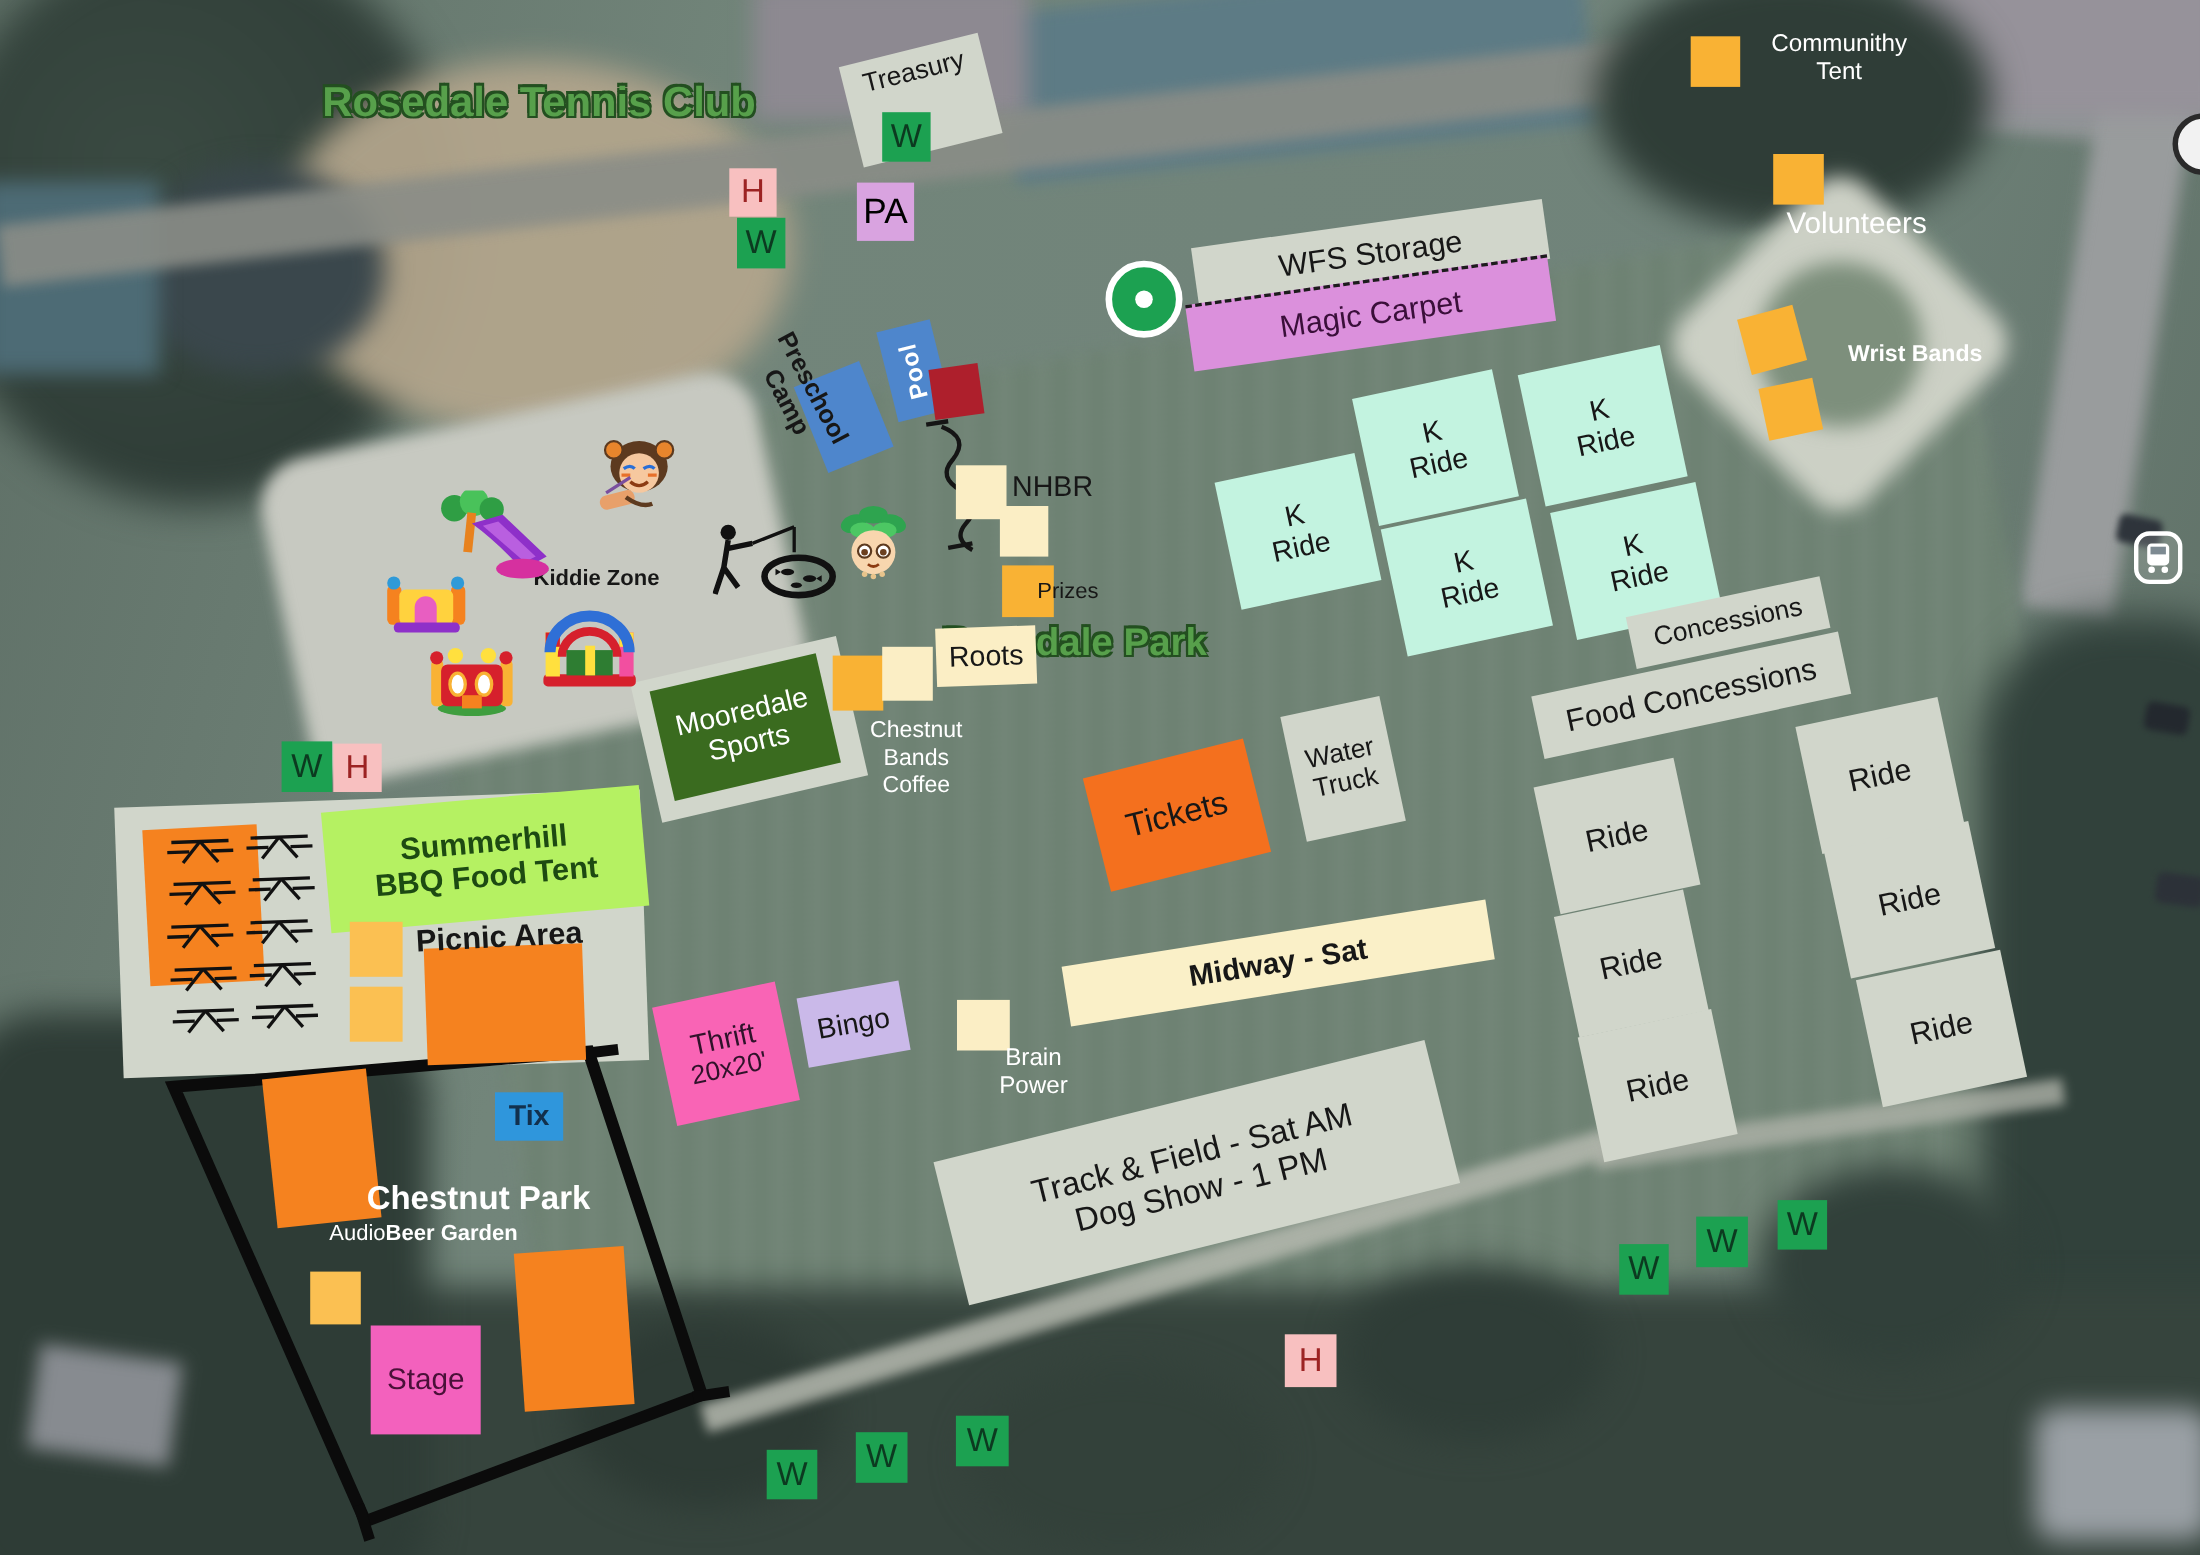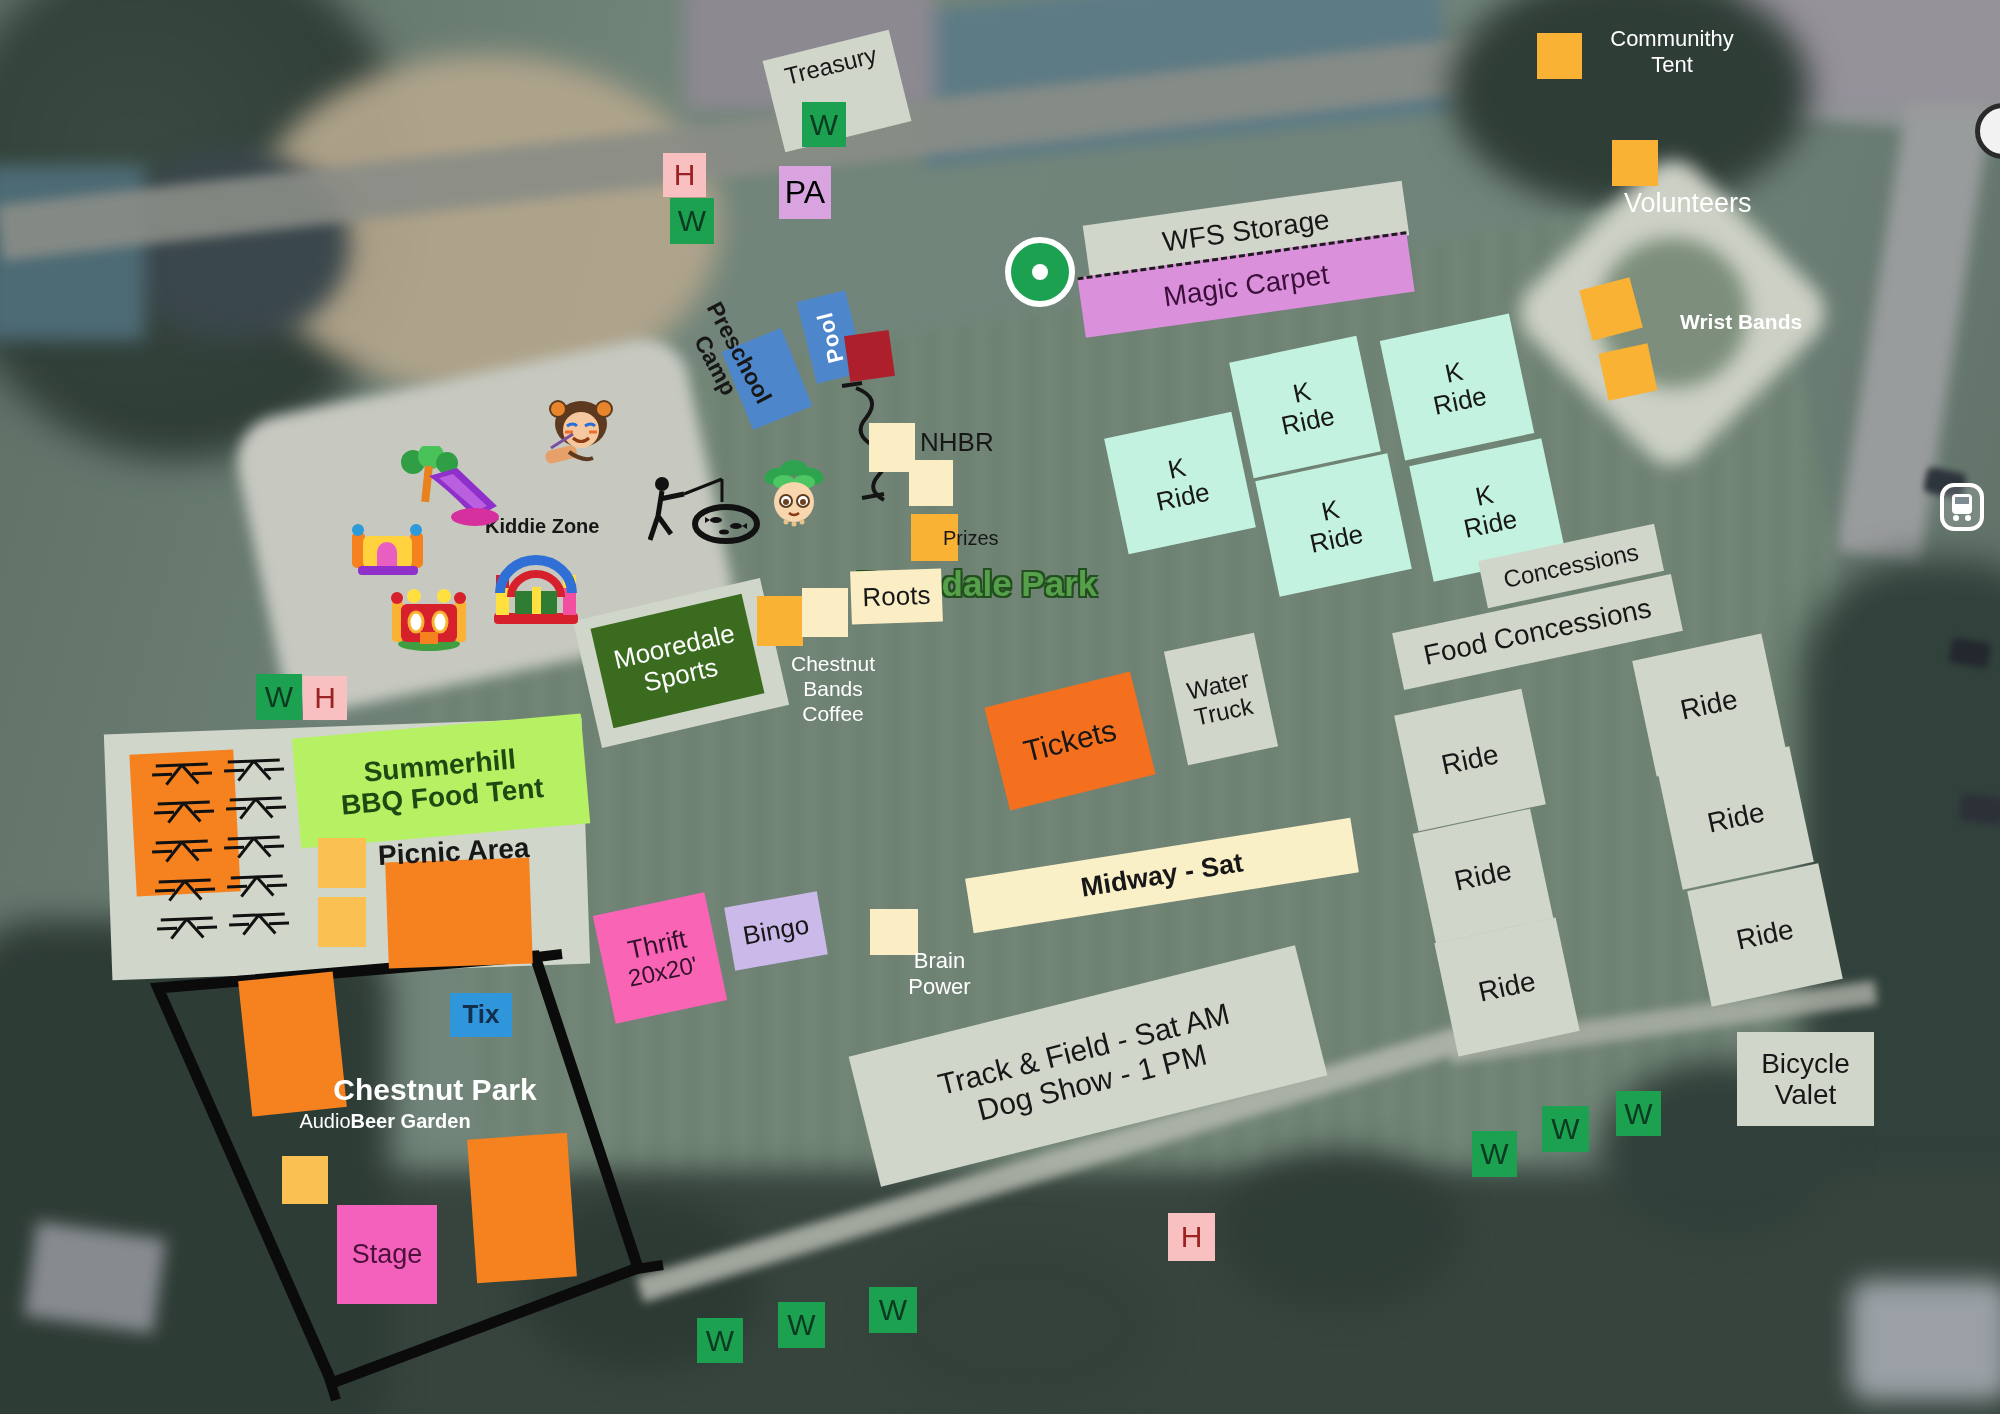--- a/index.html
+++ b/index.html
@@ -64,20 +64,21 @@
     <line x1="630" y1="1270" x2="663" y2="1265" stroke="#0b0b0b" stroke-width="10"></line>
     <line x1="326" y1="1368" x2="336" y2="1400" stroke="#0b0b0b" stroke-width="10"></line>
     <g stroke="#151515" stroke-width="4" fill="none">
       <path d="M856,388 q26,10 10,30 q-14,16 8,28"></path>
       <path d="M874,446 q20,12 4,30 q-12,14 6,24"></path>
       <line x1="842" y1="386" x2="862" y2="383"></line>
       <line x1="862" y1="498" x2="884" y2="494"></line>
     </g>
   </svg>
 
+  <div class="maptext" style="left: 293px; top: 72px; font-size: 38px; color: rgb(87, 160, 75);">Rosedale Tennis Club</div>
   <div class="maptext" style="left: 856px; top: 564px; font-size: 35px; z-index: 2; color: rgb(87, 160, 75);">Rosedale Park</div>
 
   <div class="box" style="left: 772px; top: 44px; width: 130px; height: 86px; transform: rotate(-14deg); justify-content: flex-start; padding-top: 8px; font-size: 24px; background-color: rgb(209, 214, 203);">
     <span>Treasury</span>
   </div>
   <div class="sqm wm" style="left: 802px; top: 102px; width: 44px; height: 45px; background-color: rgb(28, 161, 81);">
       <span>W</span>
     </div>
   <div class="sqm hm" style="left: 663px; top: 153px; width: 43px; height: 44px; background-color: rgb(248, 192, 192);">
       <span>H</span>
@@ -397,18 +398,14 @@
   <div class="sqm wm" style="left: 1472px; top: 1131px; width: 45px; height: 46px; background-color: rgb(28, 161, 81);">
       <span>W</span>
     </div>
   <div class="sqm wm" style="left: 1542px; top: 1106px; width: 47px; height: 46px; background-color: rgb(28, 161, 81);">
       <span>W</span>
     </div>
   <div class="sqm wm" style="left: 1616px; top: 1091px; width: 45px; height: 45px; background-color: rgb(28, 161, 81);">
       <span>W</span>
     </div>
 
-  <div class="box" style="left: 1737px; top: 1032px; width: 137px; height: 94px; font-size: 28px; background-color: rgb(209, 214, 203);">
-    <span>Bicycle</span>
-    <span>Valet</span>
-  </div>
 
 </div>
 
 </body></html>

